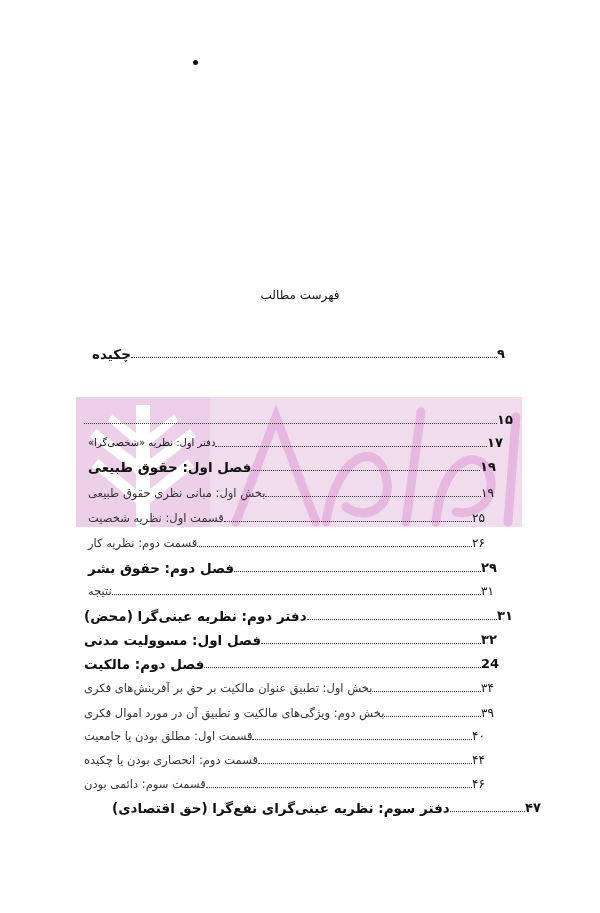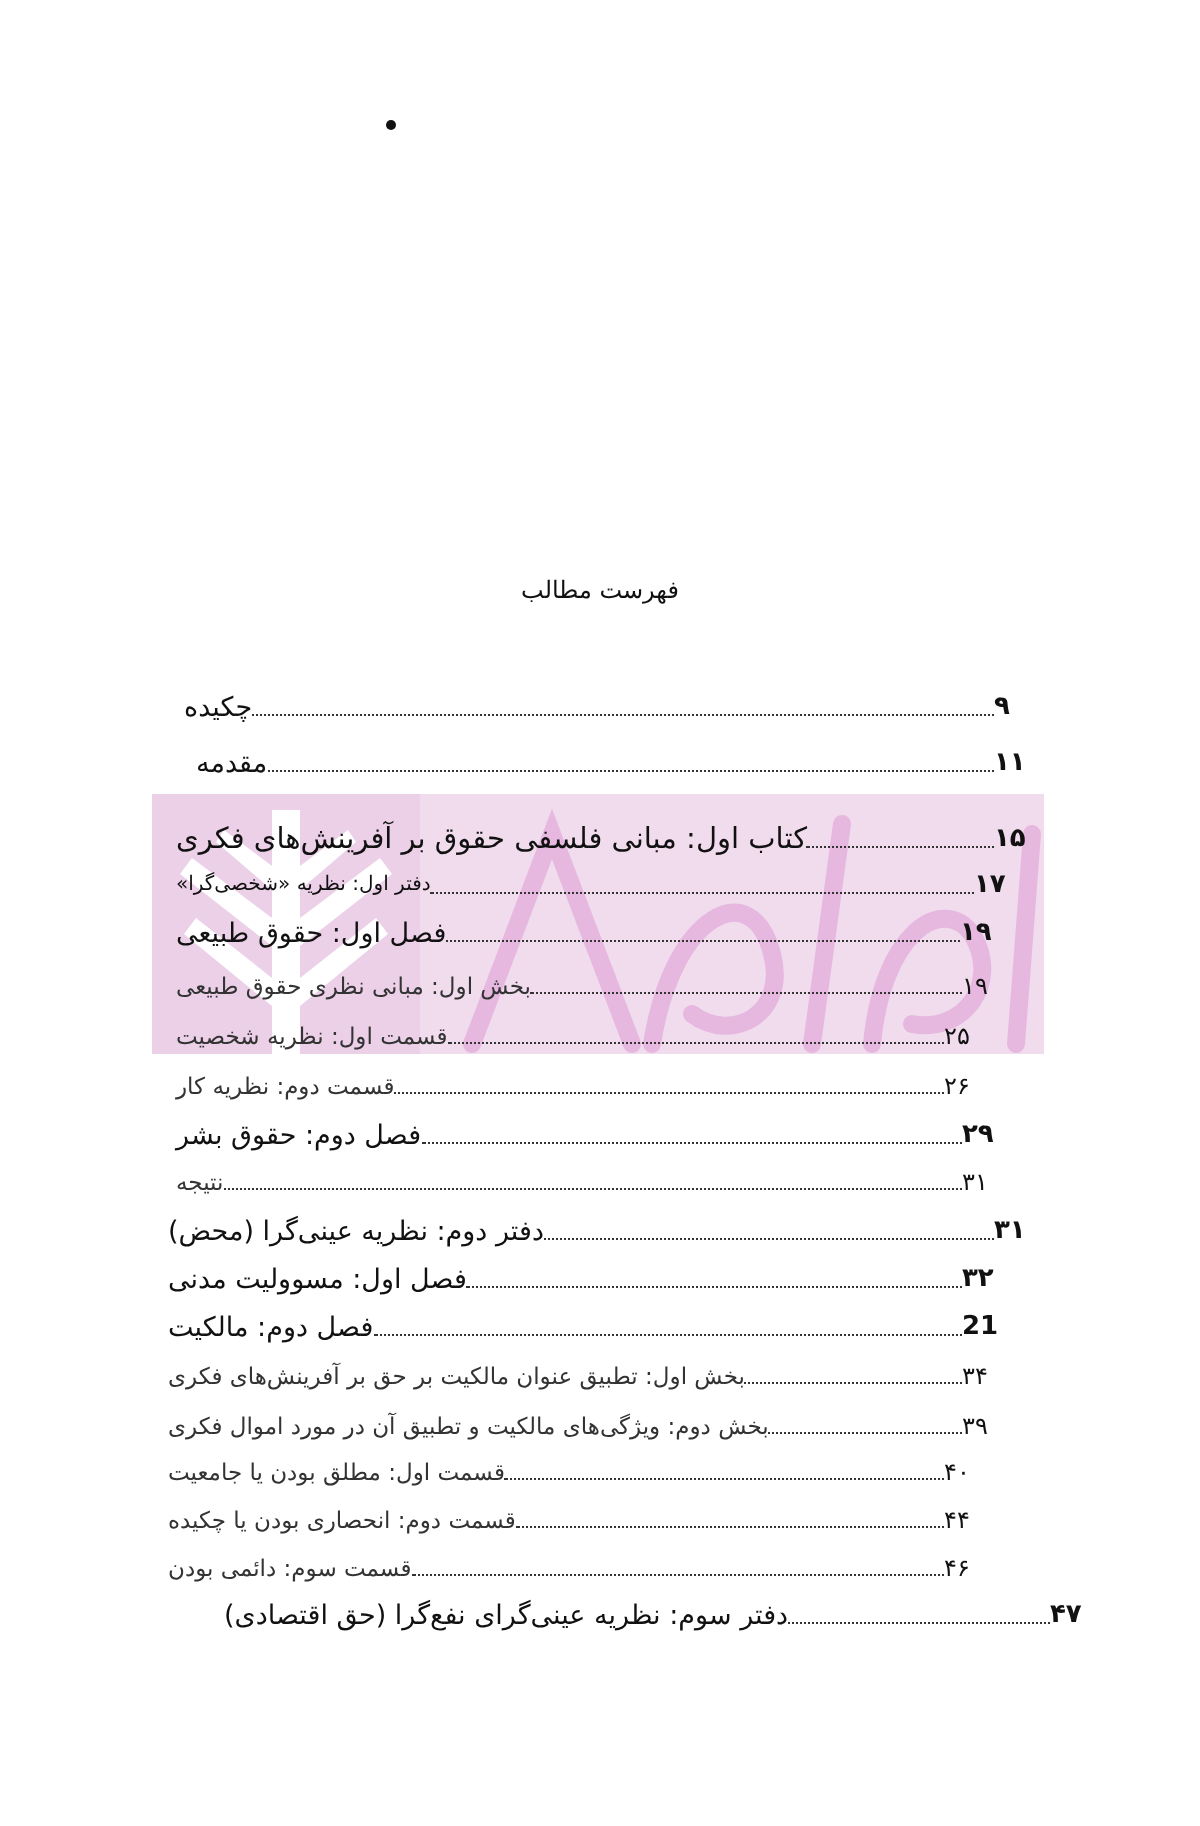--- a/index.html
+++ b/index.html
@@ -24,21 +24,21 @@
     position:absolute; left:80px; height:22px; display:flex; flex-direction:row-reverse;
     align-items:flex-end; direction:rtl;
   }
   .row .label { white-space:nowrap; font-size:10px; padding-left:4px; line-height:18px; }
   .row .leader {
     flex:1; border-bottom:1.3px dotted #333; margin-bottom:5px; height:1px;
   }
   .row .page {
     font-size:13px; font-weight:bold; padding-right:6px; min-width:22px; text-align:left; line-height:18px; direction:ltr;
   }
-  .row.bold .label { font-weight:normal; font-size:13.5px; }
+  .row.bold .label { font-weight:bold; font-size:13.5px; }
   .row.light .label { font-size:11.5px; color:#333; }
   .row.light .page { font-weight:normal; font-size:12px; }
 </style>
 </head>
 <body>
 
 <div class="dot-mark"></div>
 
 <div class="watermark">
   <svg width="446" height="130" viewBox="0 0 446 130">
@@ -63,27 +63,21 @@
 </div>
 
 <div class="toc-title">فهرست مطالب</div>
 
 <div class="toc" id="toc">
     <div class="row bold" style="top: 341px; left: 88px; width: 437px;">
       <span class="label">چکیده</span>
       <span class="leader"></span>
       <span class="page">۹</span>
     </div>
-    <div class="row bold" style="top: 369px; left: 94px; width: 431px;">
-      <span class="label">مقدمه</span>
-      <span class="leader"></span>
-      <span class="page">۱۱</span>
-    </div>
     <div class="row" style="top: 407px; left: 84px; width: 441px;">
-      <span class="label" style="font-size: 14.5px;">کتاب اول: مبانی فلسفی حقوق بر آفرینش‌های فکری</span>
       <span class="leader"></span>
       <span class="page">۱۵</span>
     </div>
     <div class="row" style="top: 430px; left: 84px; width: 431px;">
       <span class="label">دفتر اول: نظریه «شخصی‌گرا»</span>
       <span class="leader"></span>
       <span class="page">۱۷</span>
     </div>
     <div class="row bold" style="top: 454px; left: 84px; width: 424px; justify-content: flex-end;">
       <span class="label">فصل اول: حقوق طبیعی</span>
@@ -121,21 +115,21 @@
       <span class="page">۳۱</span>
     </div>
     <div class="row bold" style="top: 627px; left: 80px; width: 429px;">
       <span class="label">فصل اول: مسوولیت مدنی</span>
       <span class="leader"></span>
       <span class="page">۳۲</span>
     </div>
     <div class="row bold" style="top: 651px; left: 80px; width: 429px;">
       <span class="label">فصل دوم: مالکیت</span>
       <span class="leader"></span>
-      <span class="page">21</span>
+      <span class="page">24</span>
     </div>
     <div class="row light" style="top: 675px; left: 80px; width: 429px;">
       <span class="label">بخش اول: تطبیق عنوان مالکیت بر حق بر آفرینش‌های فکری</span>
       <span class="leader"></span>
       <span class="page">۳۴</span>
     </div>
     <div class="row light" style="top: 700px; left: 80px; width: 429px;">
       <span class="label">بخش دوم: ویژگی‌های مالکیت و تطبیق آن در مورد اموال فکری</span>
       <span class="leader"></span>
       <span class="page">۳۹</span>

